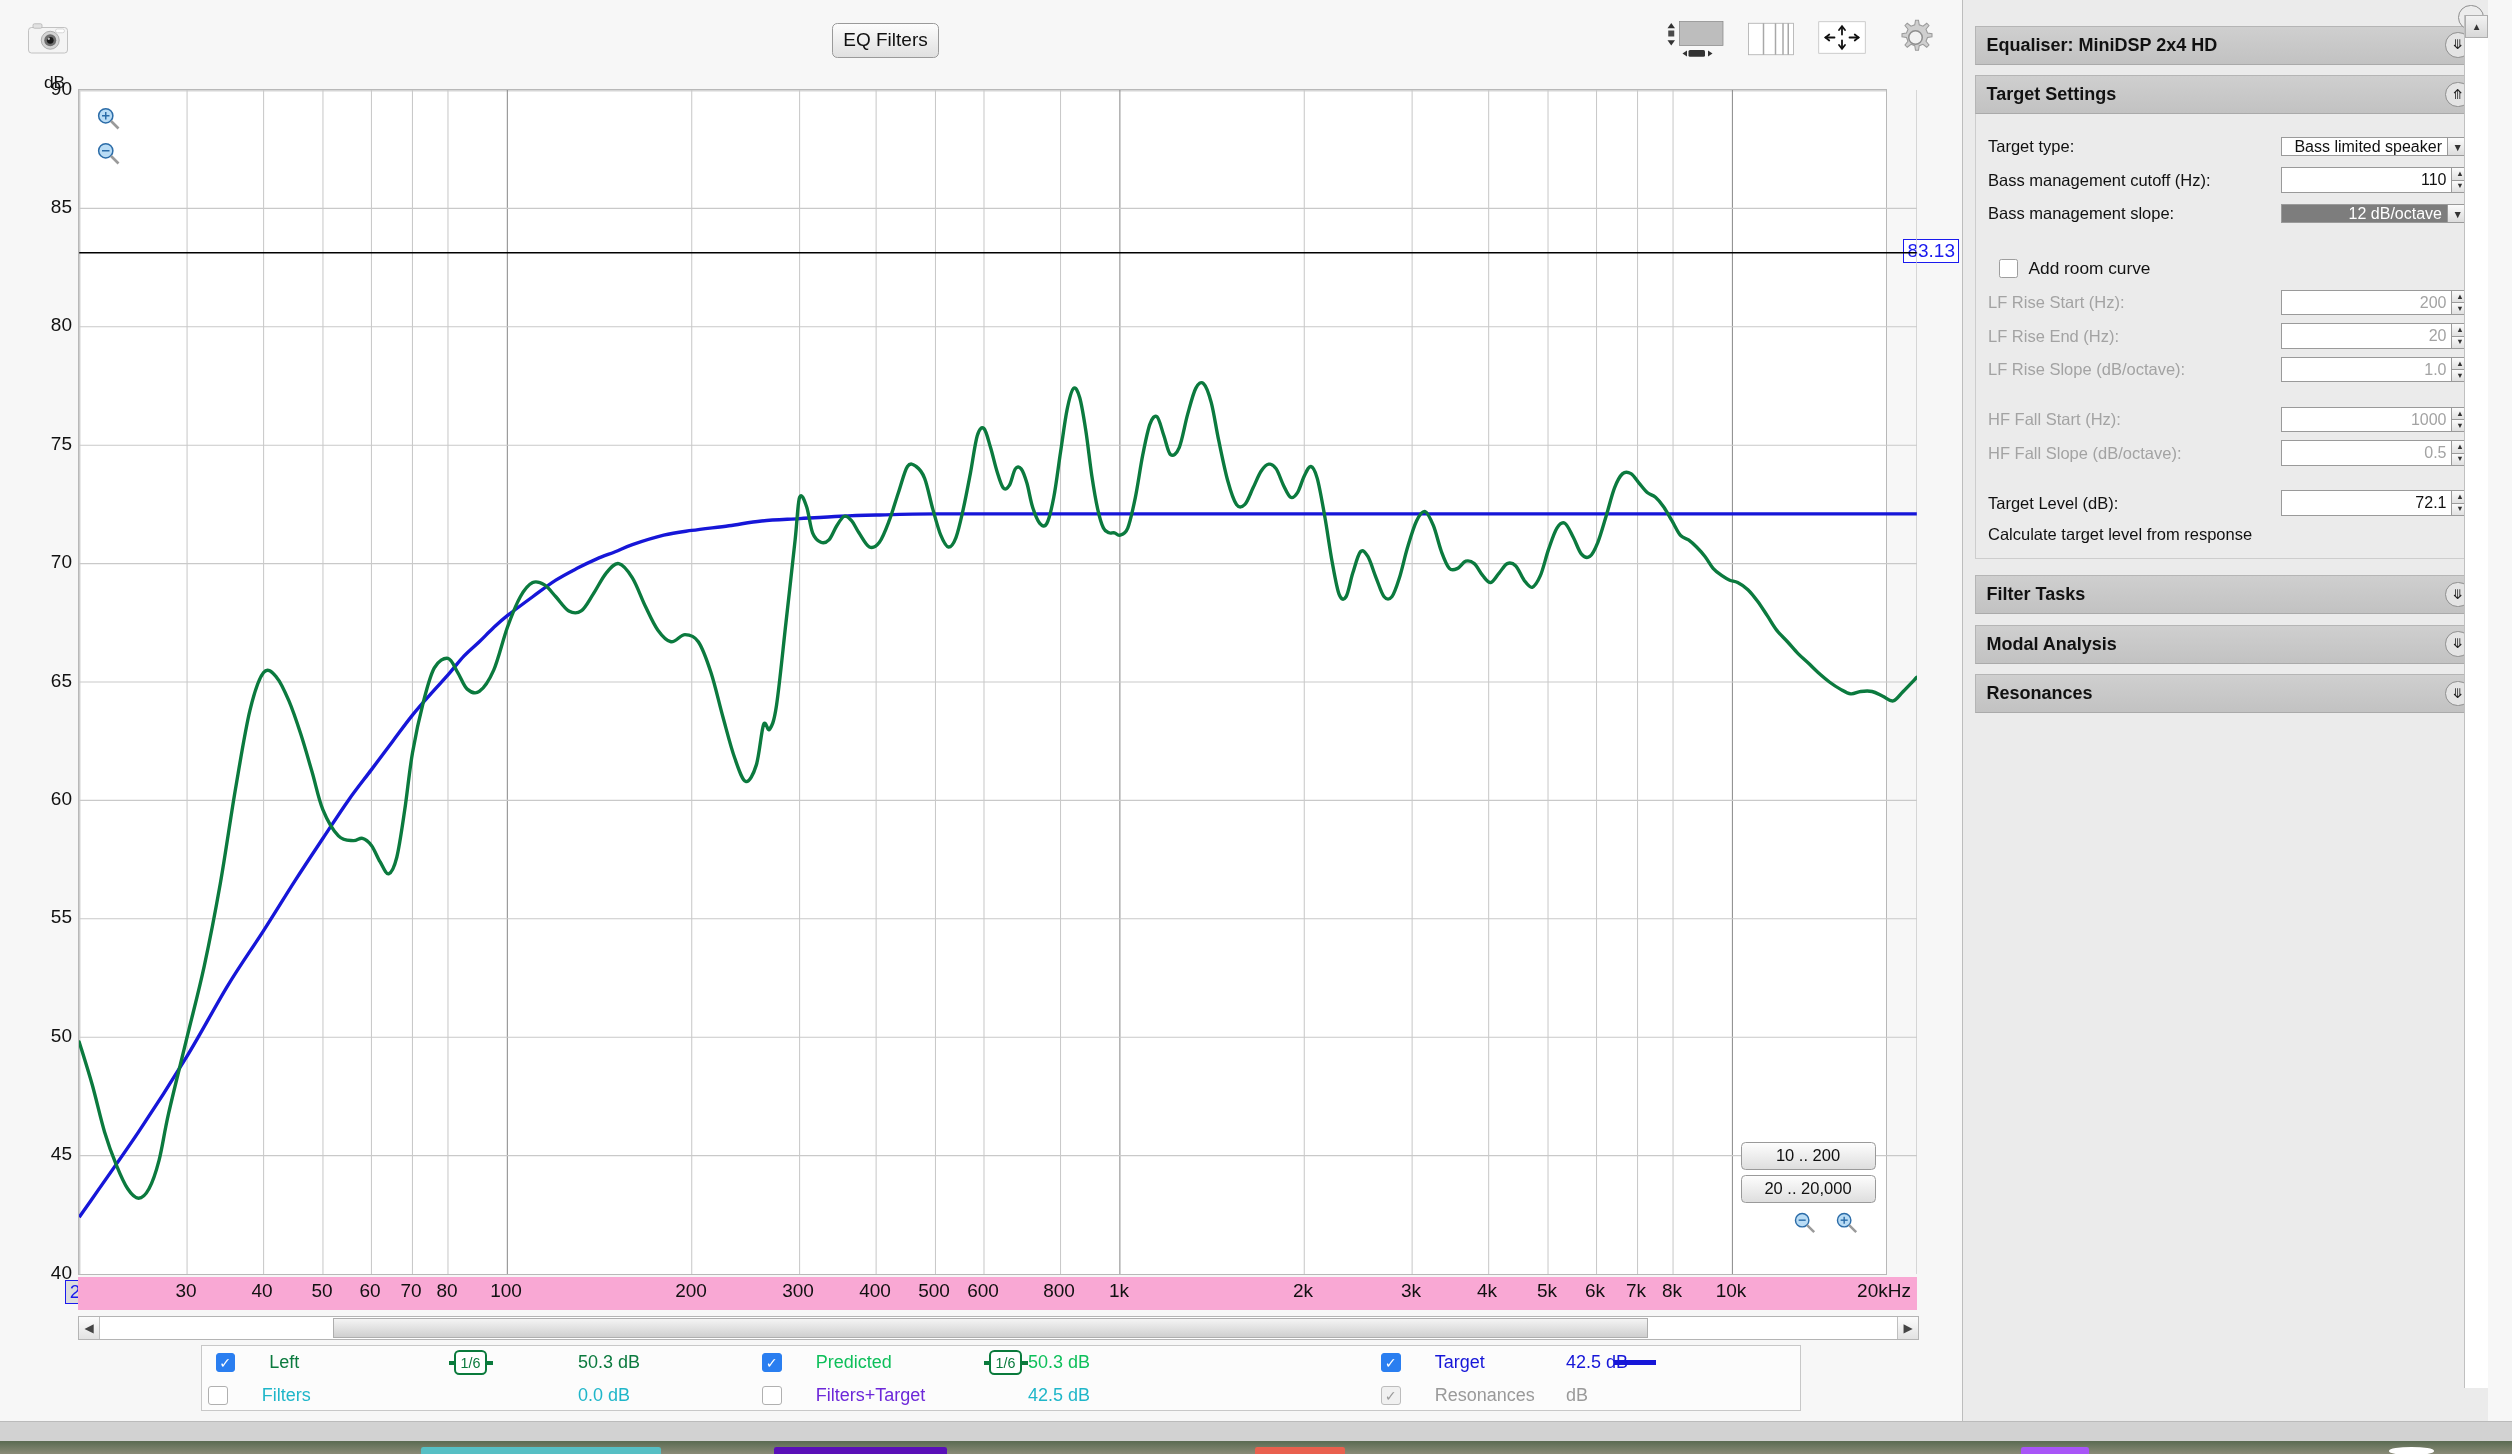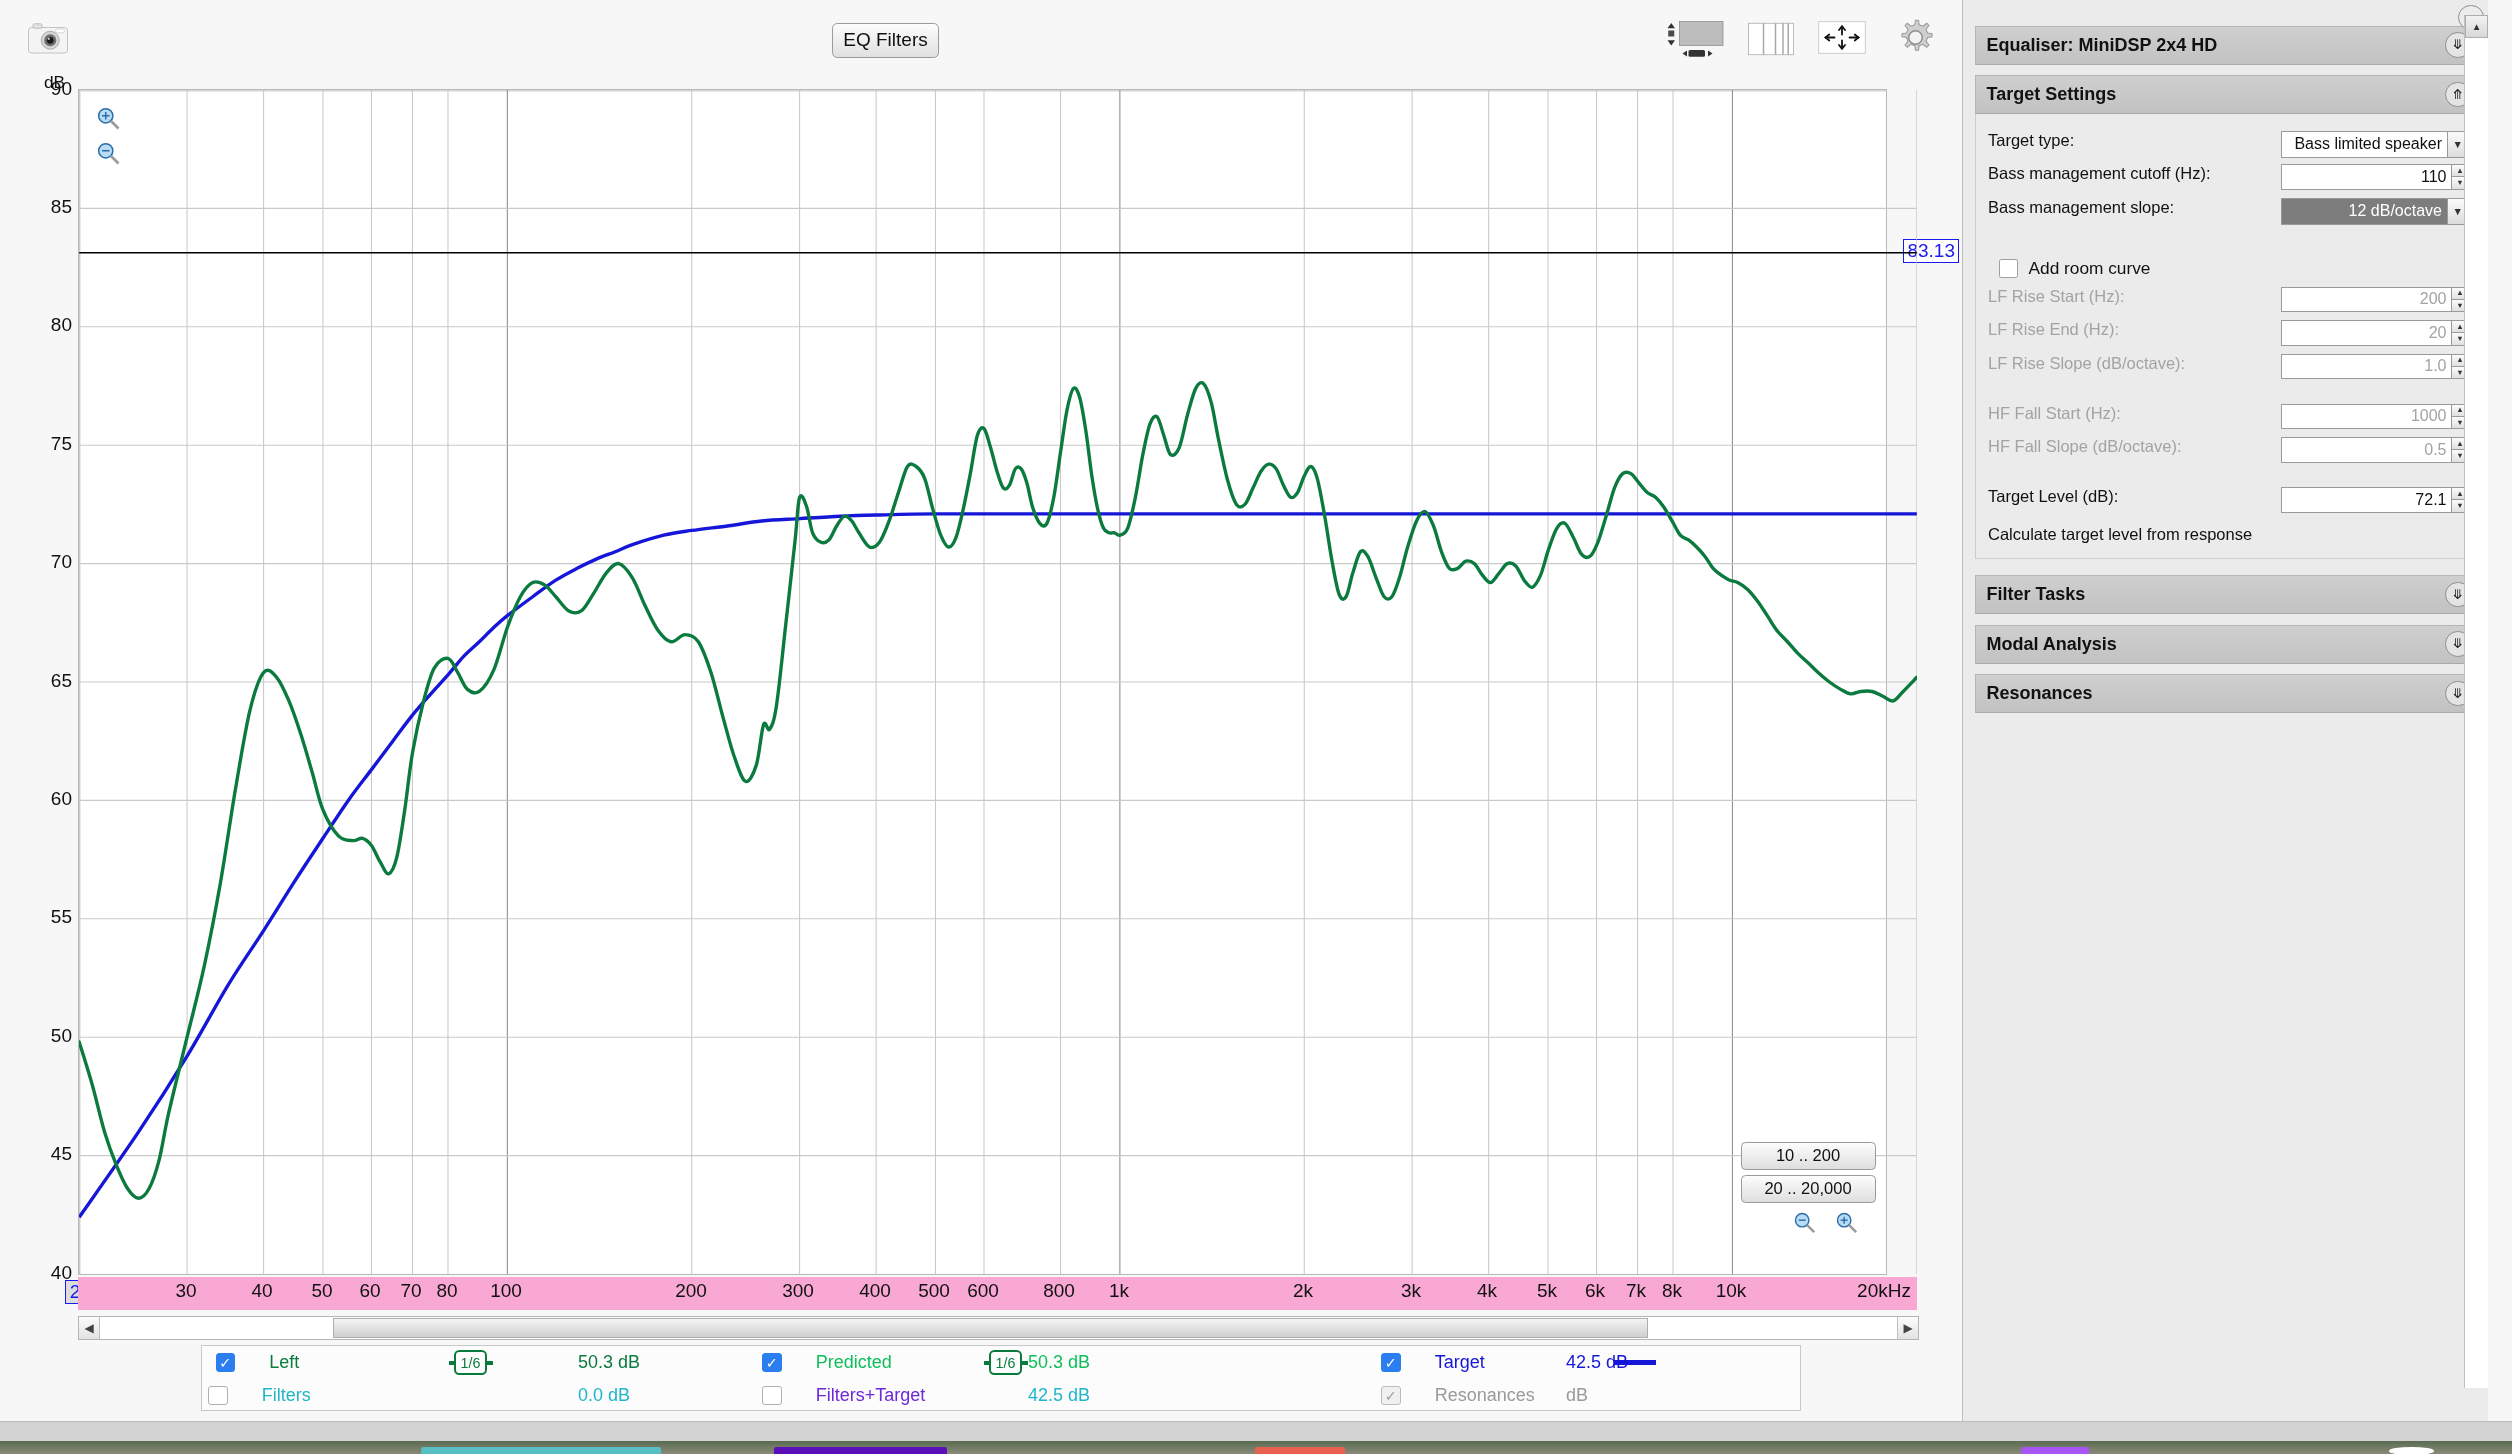--- a/index.html
+++ b/index.html
@@ -162,26 +162,26 @@
     width: 25.5px; height: 25.5px; border-radius: 50%;
     border: 1.5px solid #8e8e8e; background: #e4e4e4;
     display: flex; align-items: center; justify-content: center;
     font-size: 13.5px; color: #222; cursor: pointer; line-height: 1;
   }
   #target-body {
     margin: 0 6px 0 12px; padding: 16.5px 12px 13.5px 12px;
     background: #ebebeb; border: 0.8px solid #cdcdcd; border-top: none;
   }
   .field-row {
-    display: flex; height: 32px; margin-bottom: 1.5px;
+    display: flex; align-items: center; height: 32px; margin-bottom: 1.5px;
   }
   .field-label { font-size: 16.5px; color: #111; flex: 1; white-space: nowrap; }
   .field-label.dim { color: #a3a3a3; }
   .combo {
-    width: 188px; height: 27px; display: flex; align-items: stretch;
+    width: 188px; height: 19px; display: flex; align-items: stretch;
   }
   .combo .val {
     flex: 1; background: #fff; border: 0.8px solid #9a9a9a; border-right: none;
     font-size: 16px; color: #111; display: flex; align-items: center;
     justify-content: flex-end; padding-right: 4.5px; white-space: nowrap;
   }
   .combo .val.selected { background: #7d7d7d; color: #fff; }
   .combo .arrow {
     width: 22.5px; background: linear-gradient(#fbfbfb,#dcdcdc);
     border: 0.8px solid #9a9a9a;

